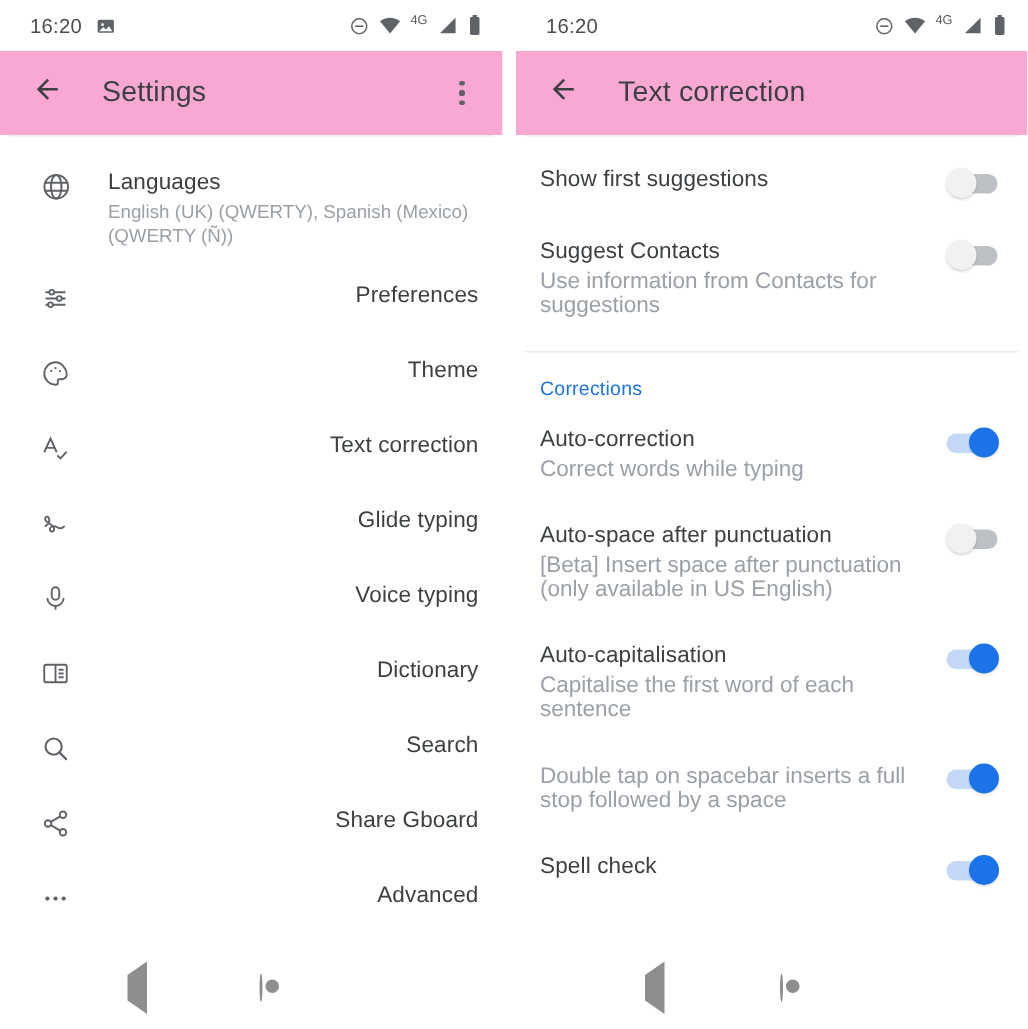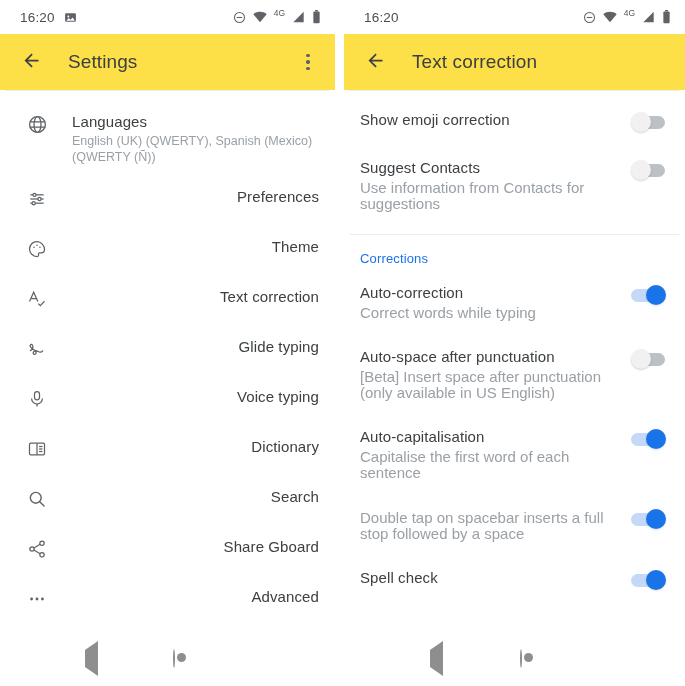--- a/index.html
+++ b/index.html
@@ -39,21 +39,21 @@
   .status-right { margin-left: auto; display: flex; align-items: center; gap: 7px; }
   .ic { display: inline-block; line-height: 0; }
   .net-label { font-size: 8.5px; color: #5a5a5a; position: relative; top: -4px; letter-spacing: 0; }
 
   
   .appbar {
     height: 56px;
     display: flex;
     align-items: center;
     padding: 0 14px 0 18px;
-    background: #fde047;
+    background: #f9a8d4;
   }
   .appbar-title {
     font-size: 19px;
     color: #3c4043;
     margin-left: 24px;
     font-weight: 400;
     letter-spacing: .1px;
   }
   .back-btn {
     width: 26px; height: 26px;
@@ -460,21 +460,21 @@
         </span>
       </span>
       <span class="appbar-title">Text correction</span>
     </div>
     <div class="appbar-divider"></div>
 
     <div class="toggle-list">
 
       <div class="toggle-row">
         <span class="toggle-texts">
-          <span class="toggle-title" style="display:block">Show emoji correction</span>
+          <span class="toggle-title" style="display:block">Show first suggestions</span>
         </span>
         <span class="switch">
           <span class="track"></span>
             <span class="knob"></span>
         </span>
       </div>
 
       <div class="toggle-row">
         <span class="toggle-texts">
           <span class="toggle-title" style="display:block">Suggest Contacts</span>

